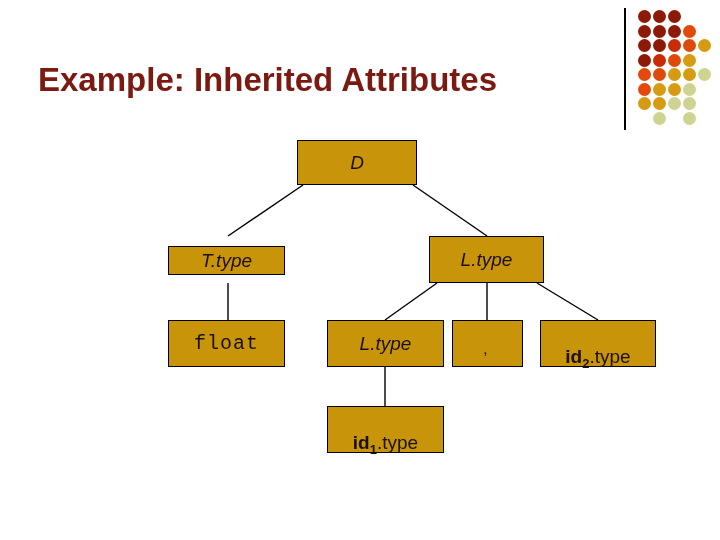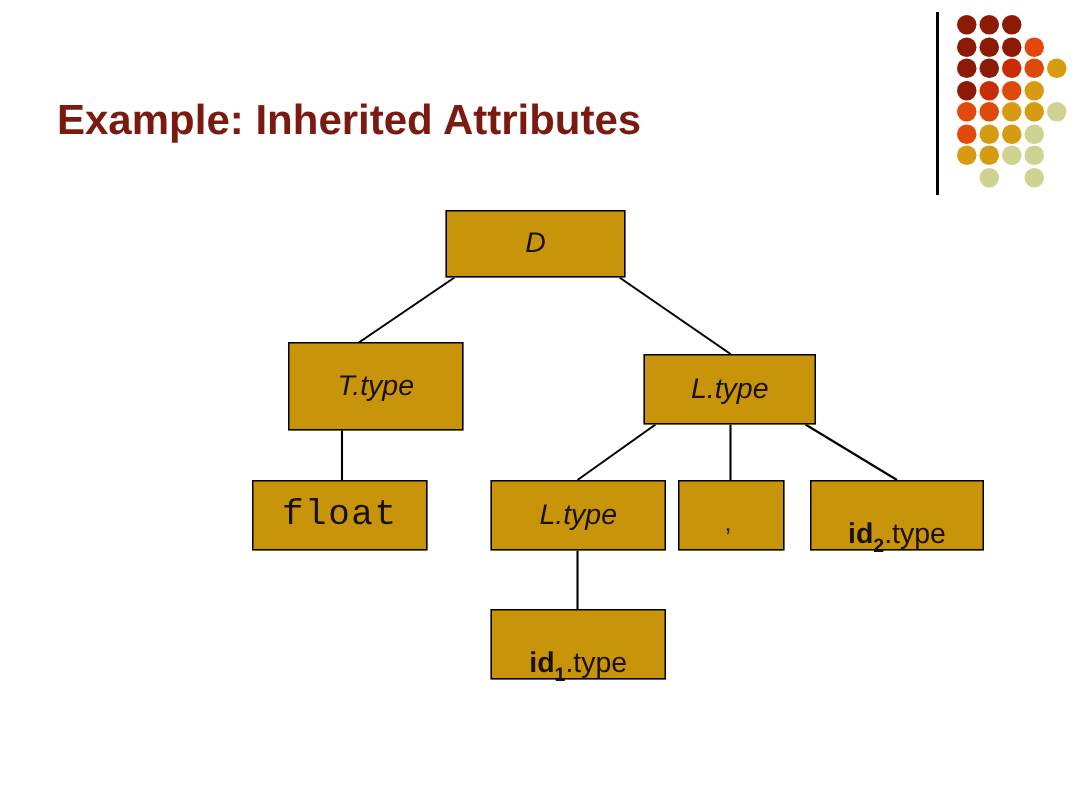--- a/index.html
+++ b/index.html
@@ -19,21 +19,21 @@
     height: 540px;
     background: #ffffff;
   }
 
   
   #slide-title {
     position: absolute;
     left: 38px;
     top: 60px;
     width: 560px;
-    font-size: 28px;
+    font-size: 33px;
     font-weight: bold;
     color: #7B1A10;
     letter-spacing: 0px;
     line-height: 40px;
     white-space: nowrap;
   }
 
   
   #decor-rule {
     position: absolute;
@@ -83,21 +83,21 @@
     color: #1a1008;
     font-size: 19px;
     line-height: 1;
   }
   .node.italic {
     font-style: italic;
   }
   .node.mono {
     font-family: "Liberation Mono", "DejaVu Sans Mono", monospace;
     font-style: normal;
-    font-size: 24px;
+    font-size: 20px;
     letter-spacing: 1px;
   }
   .node.idnode {
     font-style: normal;
     align-items: flex-end;
   }
   .node.idnode .id-name {
     font-weight: bold;
     font-style: normal;
   }
@@ -180,21 +180,21 @@
 
       <line x1="537" y1="283" x2="598" y2="320" stroke="#000" stroke-width="1.4"></line>
 
       <line x1="385" y1="367" x2="385" y2="406" stroke="#000" stroke-width="1.4"></line>
     </svg>
 
     <div class="node italic" style="left:297px; top:140px; width:120px; height:45px;">
       <span>D</span>
     </div>
 
-    <div class="node italic" style="left:168px; top:228px; width:117px; height:59px;margin-left:24px;">
+    <div class="node italic" style="left:168px; top:246px; width:117px; height:29px;">
       <span>T.type</span>
     </div>
 
     <div class="node italic" style="left:429px; top:236px; width:115px; height:47px;">
       <span>L.type</span>
     </div>
 
     <div class="node mono" style="left:168px; top:320px; width:117px; height:47px;">
       <span>float</span>
     </div>

